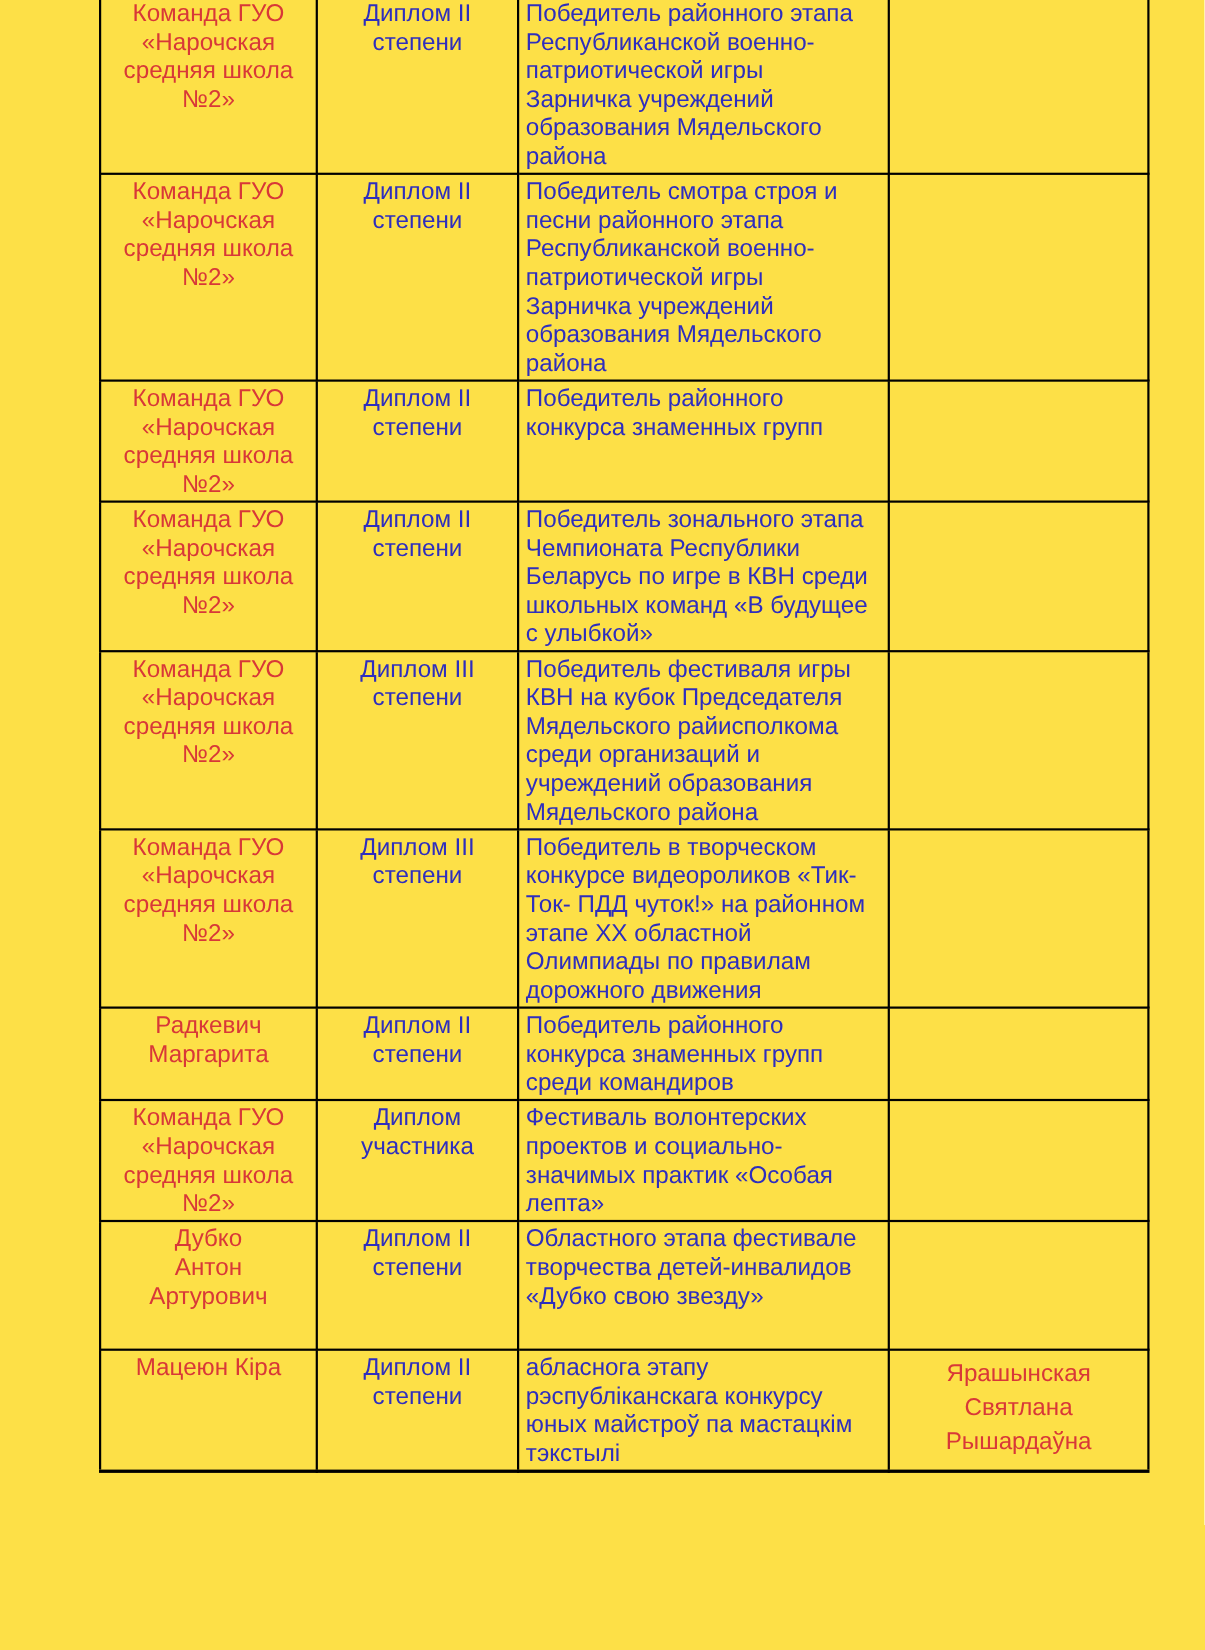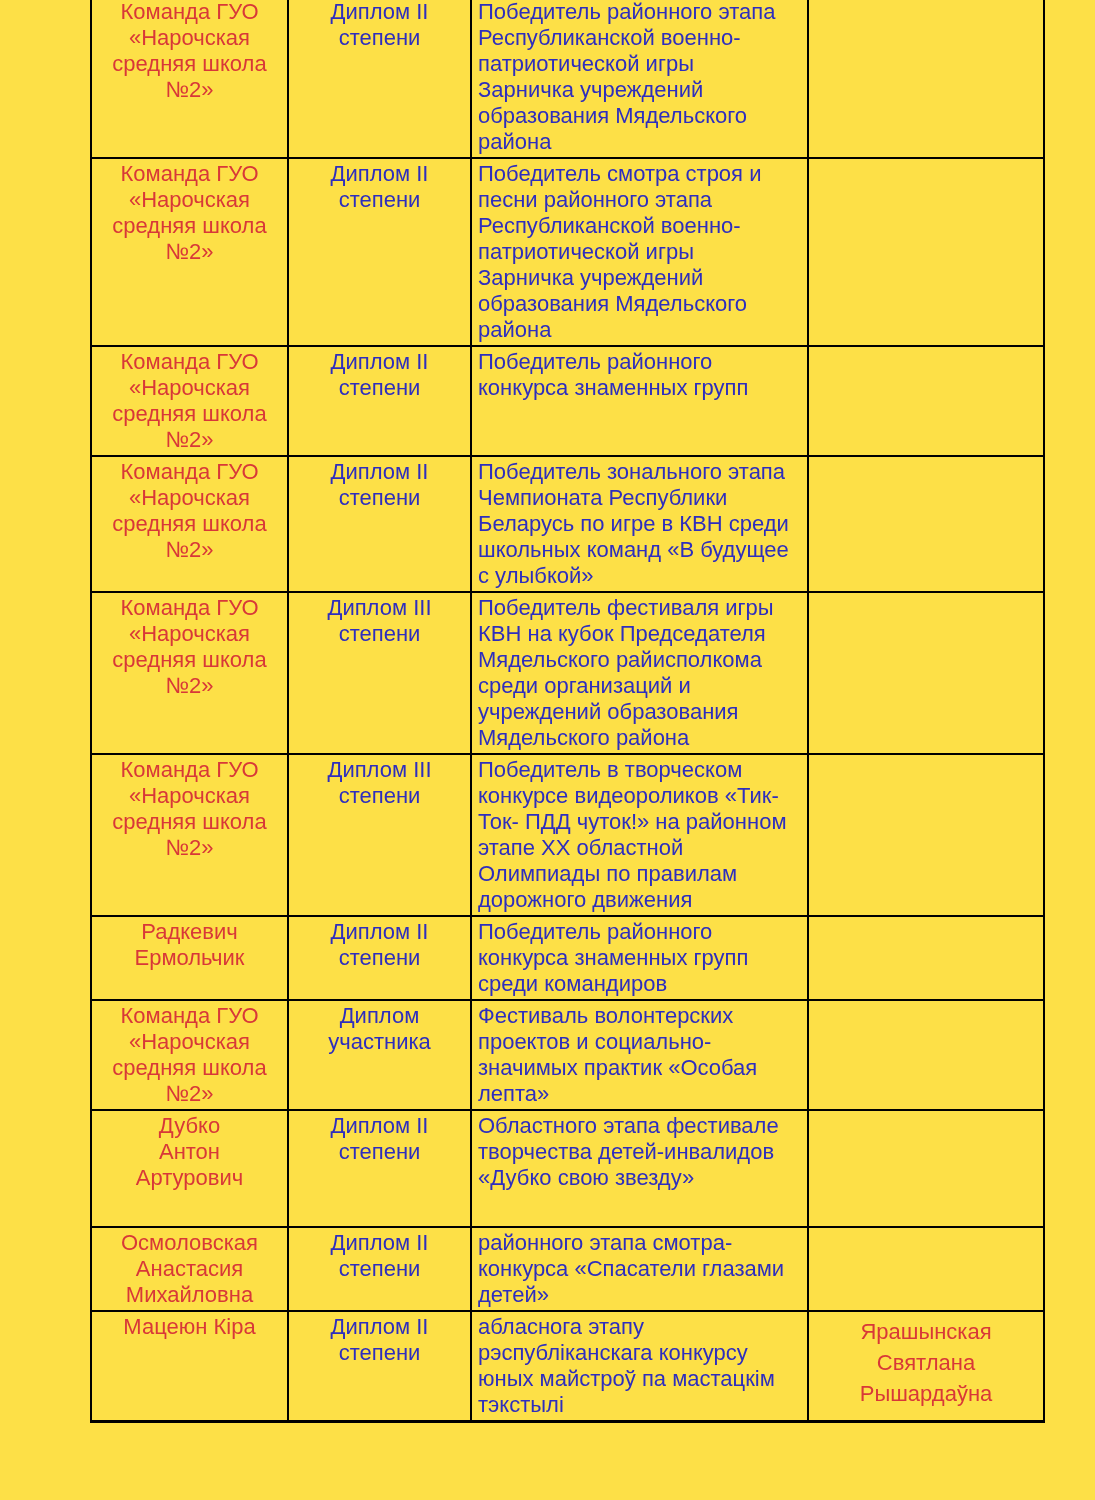--- a/index.html
+++ b/index.html
@@ -148,21 +148,21 @@
         <td class="achievement-cell">Победитель в творческом
 конкурсе видеороликов «Тик-
 Ток- ПДД чуток!» на районном
 этапе XX областной
 Олимпиады по правилам
 дорожного движения</td>
         <td class="extra-cell"></td>
       </tr>
       <tr style="height:76px">
         <td class="name-cell">Радкевич
-Ермольчик</td>
+Маргарита</td>
         <td class="diploma-cell">Диплом II
 степени</td>
         <td class="achievement-cell">Победитель районного
 конкурса знаменных групп
 среди командиров</td>
         <td class="extra-cell"></td>
       </tr>
       <tr style="height:104px">
         <td class="name-cell">Команда ГУО
 «Нарочская
@@ -178,31 +178,20 @@
       </tr>
       <tr style="height:117px">
         <td class="name-cell">Дубко
 Антон
 Артурович</td>
         <td class="diploma-cell">Диплом II
 степени</td>
         <td class="achievement-cell">Областного этапа фестивале
 творчества детей-инвалидов
 «Дубко свою звезду»</td>
-        <td class="extra-cell"></td>
-      </tr>
-      <tr style="height:79px">
-        <td class="name-cell">Осмоловская
-Анастасия
-Михайловна</td>
-        <td class="diploma-cell">Диплом II
-степени</td>
-        <td class="achievement-cell">районного этапа смотра-
-конкурса «Спасатели глазами
-детей»</td>
         <td class="extra-cell"></td>
       </tr>
       <tr style="height:101px">
         <td class="name-cell">Мацеюн Кіра</td>
         <td class="diploma-cell">Диплом II
 степени</td>
         <td class="achievement-cell">абласнога этапу
 рэспубліканскага конкурсу
 юных майстроў па мастацкім
 тэкстылі</td>

